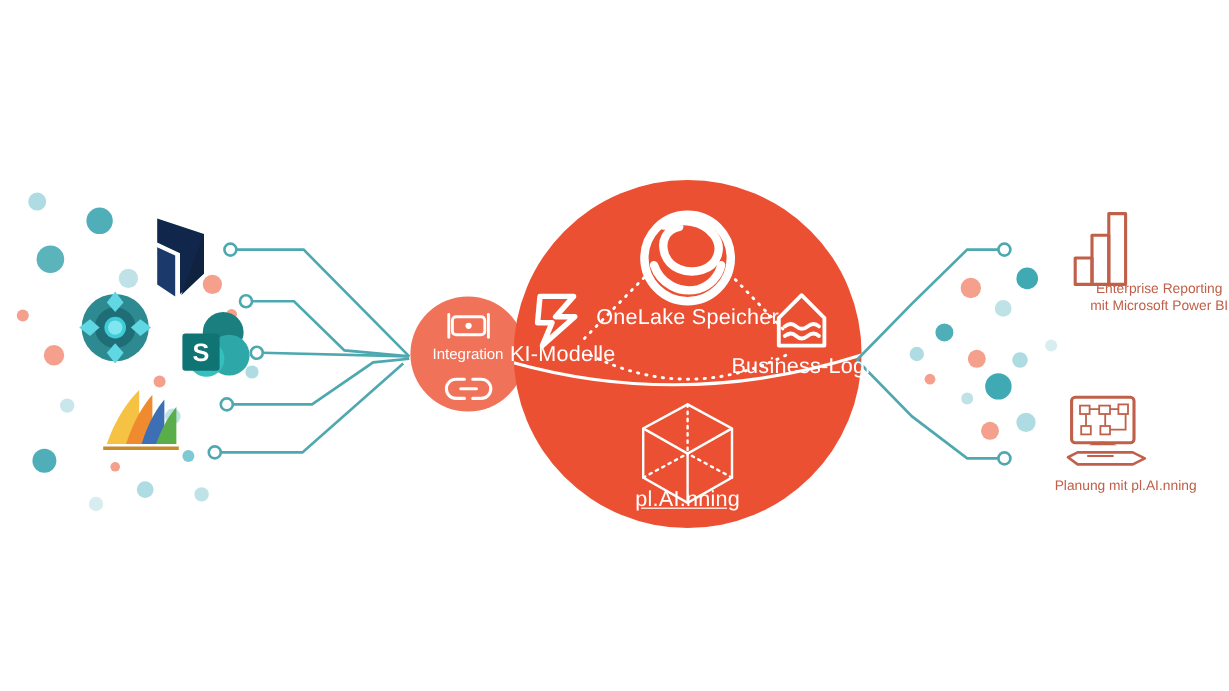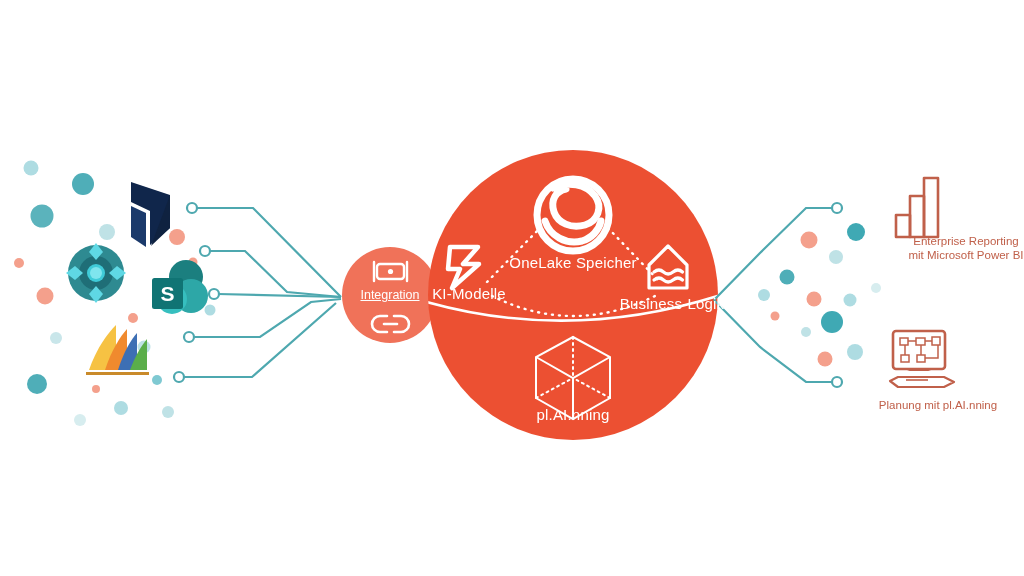--- a/index.html
+++ b/index.html
@@ -14,21 +14,21 @@
   #stage {
     position: relative;
     width: 1024px; height: 576px;
     background: #ffffff;
   }
   #svg-root { position: absolute; inset: 0; width: 1024px; height: 576px; }
 
   .hub-label {
     position: absolute;
     color: #ffffff;
-    font-size: 15px;
+    font-size: 18px;
     letter-spacing: .2px;
     text-align: center;
     white-space: nowrap;
     pointer-events: none;
   }
   .integration-label {
     position: absolute;
     color: #ffffff;
     font-size: 12.5px;
     text-align: center;
@@ -221,29 +221,29 @@
 
     <g class="logo">
       <path d="M89 370 C97 347 108 333 116 325 L116 370 Z" fill="#F6C243"></path>
       <path d="M105 370 C112 349 120 337 127 329 L127 370 Z" fill="#F08A2E"></path>
       <path d="M118 370 C124 351 131 340 137 333 L137 370 Z" fill="#3D6FB4"></path>
       <path d="M130 370 C136 354 142 345 147 339 L147 370 Z" fill="#5AAE4A"></path>
       <path d="M86 372 L149 372 L149 375 L86 375 Z" fill="#C98A2A"></path>
     </g>
   </svg>
 
-  <div class="integration-label" style="left:340px; top:288px; width:100px;text-decoration:underline;">Integration</div>
+  <div class="integration-label" style="left:340px; top:288px; width:100px;">Integration</div>
 
   <div class="hub-label" style="left:493px; top:254px; width:160px;">OneLake Speicher</div>
 
   <div class="hub-label" style="left:409px; top:285px; width:120px;text-align:center;">KI-Modelle</div>
 
   <div class="hub-label" style="left:607px; top:295px; width:130px;">Business-Logik</div>
 
-  <div class="hub-label" style="left:513px; top:406px; width:120px;">pl.AI.nning</div>
+  <div class="hub-label" style="left:513px; top:406px; width:120px;text-decoration:underline;">pl.AI.nning</div>
 
   <div class="out-label" style="left:881px; top:234px; width:170px;">
     <div>Enterprise Reporting</div>
     <div>mit Microsoft Power BI</div>
   </div>
 
   <div class="out-label" style="left:848px; top:398px; width:180px;">
     <div>Planung mit pl.AI.nning</div>
   </div>
 

